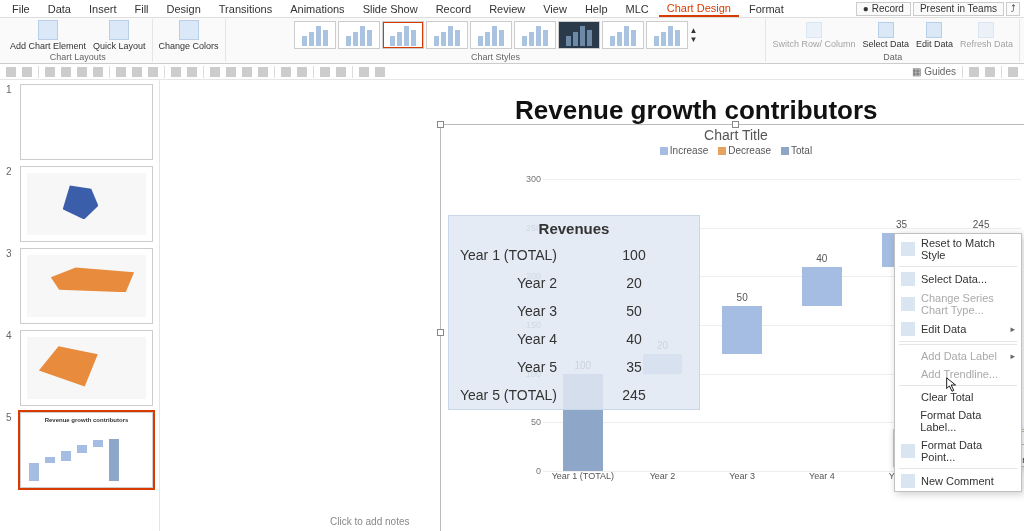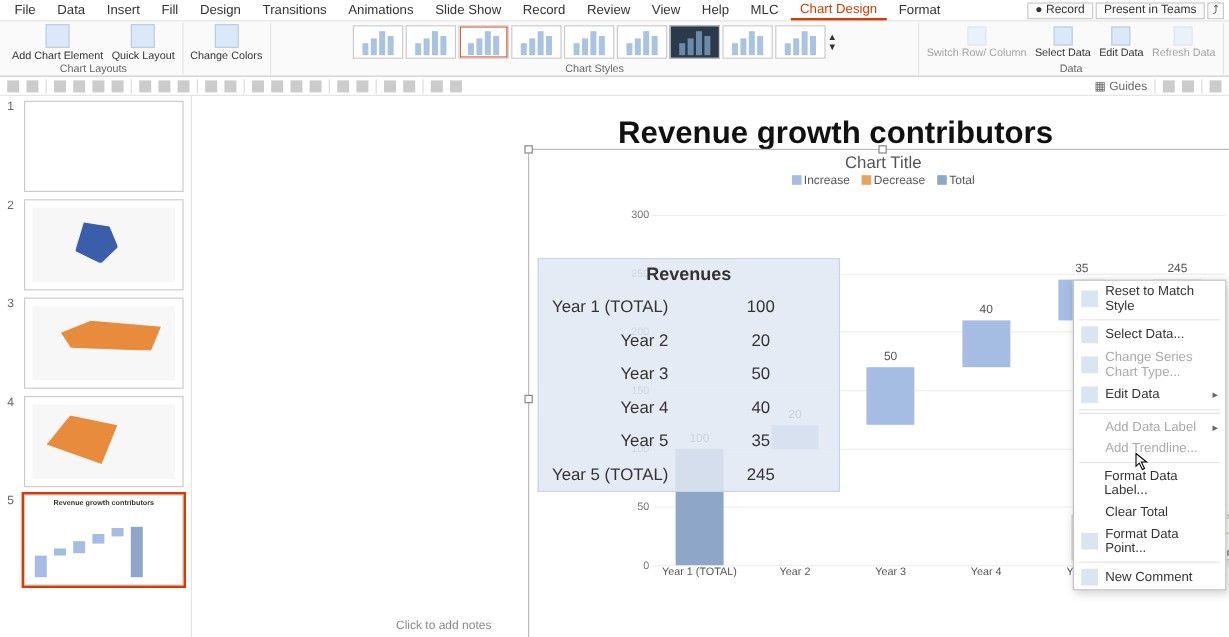--- a/index.html
+++ b/index.html
@@ -415,25 +415,25 @@
             <span>Add Data Label</span>
             <span class="arrow">▸</span>
           </div>
         <div class="item disabled">
             <span style="width:14px"></span>
             <span>Add Trendline...</span>
           </div>
         <div class="sep"></div>
         <div class="item">
             <span style="width:14px"></span>
+            <span>Clear Total</span>
+          </div>
+        <div class="item">
+            <span style="width:14px"></span>
             <span>Format Data Label...</span>
-          </div>
-        <div class="item">
-            <span style="width:14px"></span>
-            <span>Clear Total</span>
           </div>
         <div class="item">
             <div class="cico"></div>
             <span>Format Data Point...</span>
           </div>
         <div class="sep"></div>
         <div class="item">
             <div class="cico"></div>
             <span>New Comment</span>
           </div>

